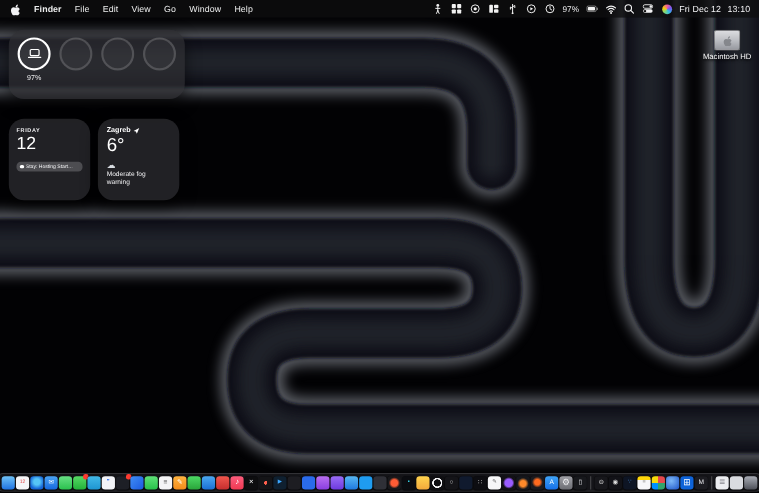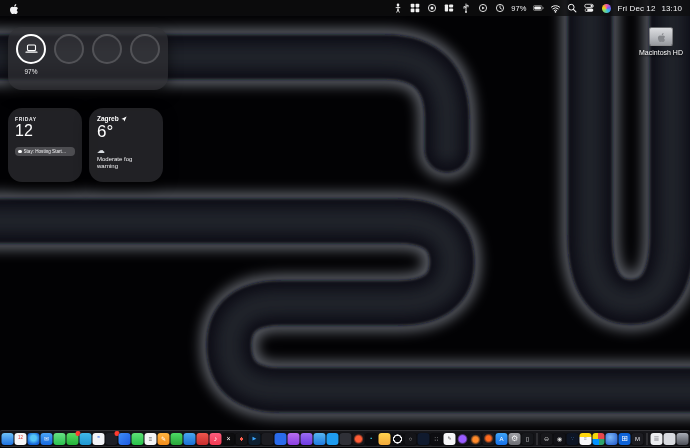--- a/index.html
+++ b/index.html
@@ -102,20 +102,29 @@
     </g>
   </svg>
 
   <div class="menu-bar">
     <span class="apple-wrap">
       <svg width="10" height="11" viewBox="0 0 10 11" fill="#f2f2f4">
         <path d="M7.2 1.1c-.55.08-1.2.47-1.55 1-.3.43-.55 1.02-.44 1.6.62.02 1.25-.33 1.6-.86.34-.5.56-1.1.39-1.74z"></path>
         <path d="M8.7 4.8c-.62-.74-1.48-1.1-2.28-1.1-.6 0-1.05.3-1.45.3-.42 0-.92-.3-1.56-.3-1.22 0-2.41 1.05-2.41 2.95 0 1.2.47 2.43 1.03 3.22.43.66.9 1.33 1.57 1.33.63 0 .85-.4 1.56-.4.72 0 .9.4 1.56.4.68 0 1.12-.62 1.55-1.28.32-.5.52-.96.62-1.28-1.1-.44-1.64-1.96-.19-2.84z"></path>
       </svg>
     </span>
+    <span class="menus">
+        <span class="menu-item app-name">Finder</span>
+        <span class="menu-item">File</span>
+        <span class="menu-item">Edit</span>
+        <span class="menu-item">View</span>
+        <span class="menu-item">Go</span>
+        <span class="menu-item">Window</span>
+        <span class="menu-item">Help</span>
+      </span>
     <span class="status-cluster">
         <span class="status-icon">
           <svg width="10" height="10" viewBox="0 0 10 10">
             <circle cx="5" cy="1.9" r="1.3" fill="#fff"></circle>
             <path d="M5 3.5v3.1M3.1 4.6h3.8M5 6.6L3.8 9.2M5 6.6L6.2 9.2" stroke="#fff" stroke-width=".9" fill="none" stroke-linecap="round"></path>
           </svg>
         </span>
         <span class="status-icon">
           <svg width="10" height="10" viewBox="0 0 10 10" fill="#fff">
             <rect x=".7" y=".7" width="3.7" height="3.7" rx=".8"></rect>

